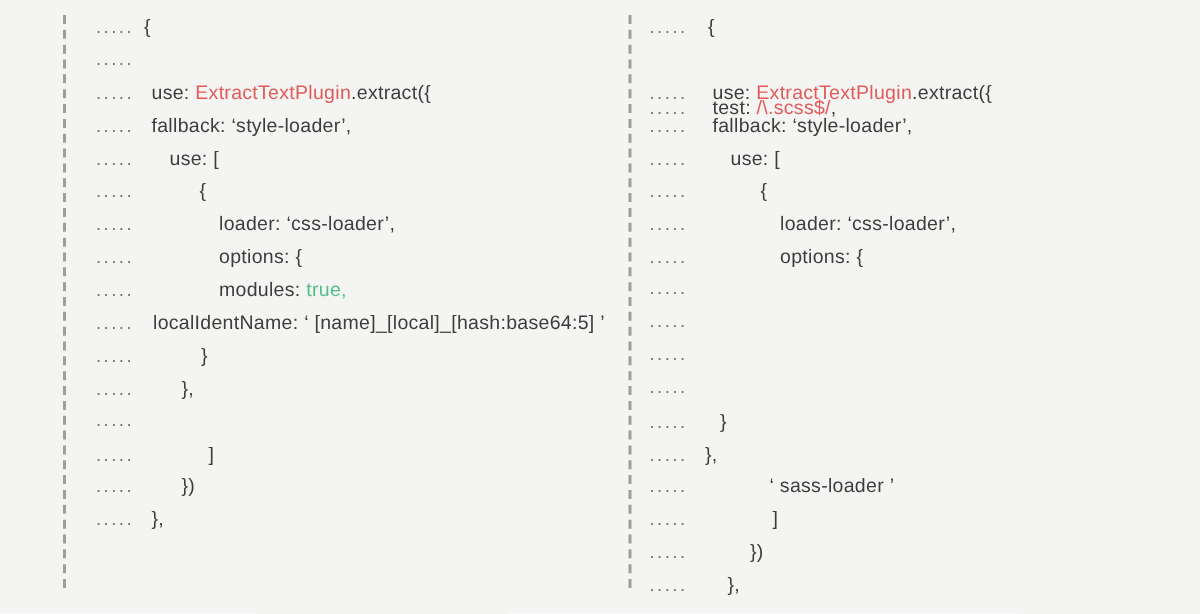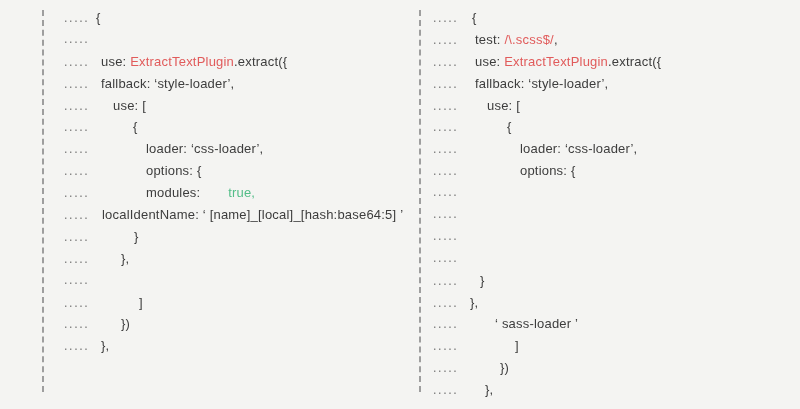--- a/index.html
+++ b/index.html
@@ -41,21 +41,21 @@
   .dots {
     flex: none;
     width: 32px;
     color: var(--dots, #757575);
     letter-spacing: 1.6px;
     font-size: 12.5px;
   }
   .content { display: inline; }
   .tok-default { color: var(--text, #3d3d3d); }
   .tok-red     { color: var(--red, #e15b5b); }
-  .tok-green   { color: var(--green, #53bd88); margin-left: 24px; }
+  .tok-green   { color: var(--green, #53bd88); }
 </style>
 </head>
 <body>
 
 <div class="canvas">
   <div class="rule rule-left"></div>
   <div class="rule rule-right"></div>
   <div class="panel panel-left">
       <div class="code-line"><span class="dots">.....</span><span class="content" style="margin-left: 0px;"><span class="tok tok-default">{</span></span></div>
       <div class="code-line"><span class="dots">.....</span></div>
@@ -69,31 +69,31 @@
       <div class="code-line"><span class="dots">.....</span><span class="content" style="margin-left: 6px;"><span class="tok tok-default">localIdentName: ‘ [name]_[local]_[hash:base64:5] ’</span></span></div>
       <div class="code-line"><span class="dots">.....</span><span class="content" style="margin-left: 38px;"><span class="tok tok-default">}</span></span></div>
       <div class="code-line"><span class="dots">.....</span><span class="content" style="margin-left: 25px;"><span class="tok tok-default">},</span></span></div>
       <div class="code-line"><span class="dots">.....</span></div>
       <div class="code-line"><span class="dots">.....</span><span class="content" style="margin-left: 43px;"><span class="tok tok-default">]</span></span></div>
       <div class="code-line"><span class="dots">.....</span><span class="content" style="margin-left: 25px;"><span class="tok tok-default">})</span></span></div>
       <div class="code-line"><span class="dots">.....</span><span class="content" style="margin-left: 5px;"><span class="tok tok-default">},</span></span></div>
     </div>
   <div class="panel panel-right">
       <div class="code-line"><span class="dots">.....</span><span class="content" style="margin-left: 7px;"><span class="tok tok-default">{</span></span></div>
-      <div class="code-line"><span class="dots">.....</span><span class="content" style="margin-left: 10px;"><span class="tok tok-default">test: </span><span class="tok tok-red">/\.scss$/</span><span class="tok tok-default">,</span></span></div>
+      <div class="code-line"><span class="dots">.....</span><span class="content" style="margin-left: 10px; margin-top: 32px;"><span class="tok tok-default">test: </span><span class="tok tok-red">/\.scss$/</span><span class="tok tok-default">,</span></span></div>
       <div class="code-line"><span class="dots">.....</span><span class="content" style="margin-left: 10px;"><span class="tok tok-default">use: </span><span class="tok tok-red">ExtractTextPlugin</span><span class="tok tok-default">.extract({</span></span></div>
       <div class="code-line"><span class="dots">.....</span><span class="content" style="margin-left: 10px;"><span class="tok tok-default">fallback: ‘style-loader’,</span></span></div>
       <div class="code-line"><span class="dots">.....</span><span class="content" style="margin-left: 22px;"><span class="tok tok-default">use: [</span></span></div>
       <div class="code-line"><span class="dots">.....</span><span class="content" style="margin-left: 42px;"><span class="tok tok-default">{</span></span></div>
       <div class="code-line"><span class="dots">.....</span><span class="content" style="margin-left: 55px;"><span class="tok tok-default">loader: ‘css-loader’,</span></span></div>
       <div class="code-line"><span class="dots">.....</span><span class="content" style="margin-left: 55px;"><span class="tok tok-default">options: {</span></span></div>
       <div class="code-line"><span class="dots">.....</span></div>
       <div class="code-line"><span class="dots">.....</span></div>
       <div class="code-line"><span class="dots">.....</span></div>
       <div class="code-line"><span class="dots">.....</span></div>
       <div class="code-line"><span class="dots">.....</span><span class="content" style="margin-left: 15px;"><span class="tok tok-default">}</span></span></div>
       <div class="code-line"><span class="dots">.....</span><span class="content" style="margin-left: 5px;"><span class="tok tok-default">},</span></span></div>
-      <div class="code-line"><span class="dots">.....</span><span class="content" style="margin-left: 30px;"><span class="tok tok-default">‘ sass-loader ’</span></span></div>
+      <div class="code-line"><span class="dots">.....</span><span class="content" style="margin-left: 48px;"><span class="tok tok-default">‘ sass-loader ’</span></span></div>
       <div class="code-line"><span class="dots">.....</span><span class="content" style="margin-left: 50px;"><span class="tok tok-default">]</span></span></div>
       <div class="code-line"><span class="dots">.....</span><span class="content" style="margin-left: 35px;"><span class="tok tok-default">})</span></span></div>
       <div class="code-line"><span class="dots">.....</span><span class="content" style="margin-left: 20px;"><span class="tok tok-default">},</span></span></div>
     </div>
 </div>
 
 </body></html>

